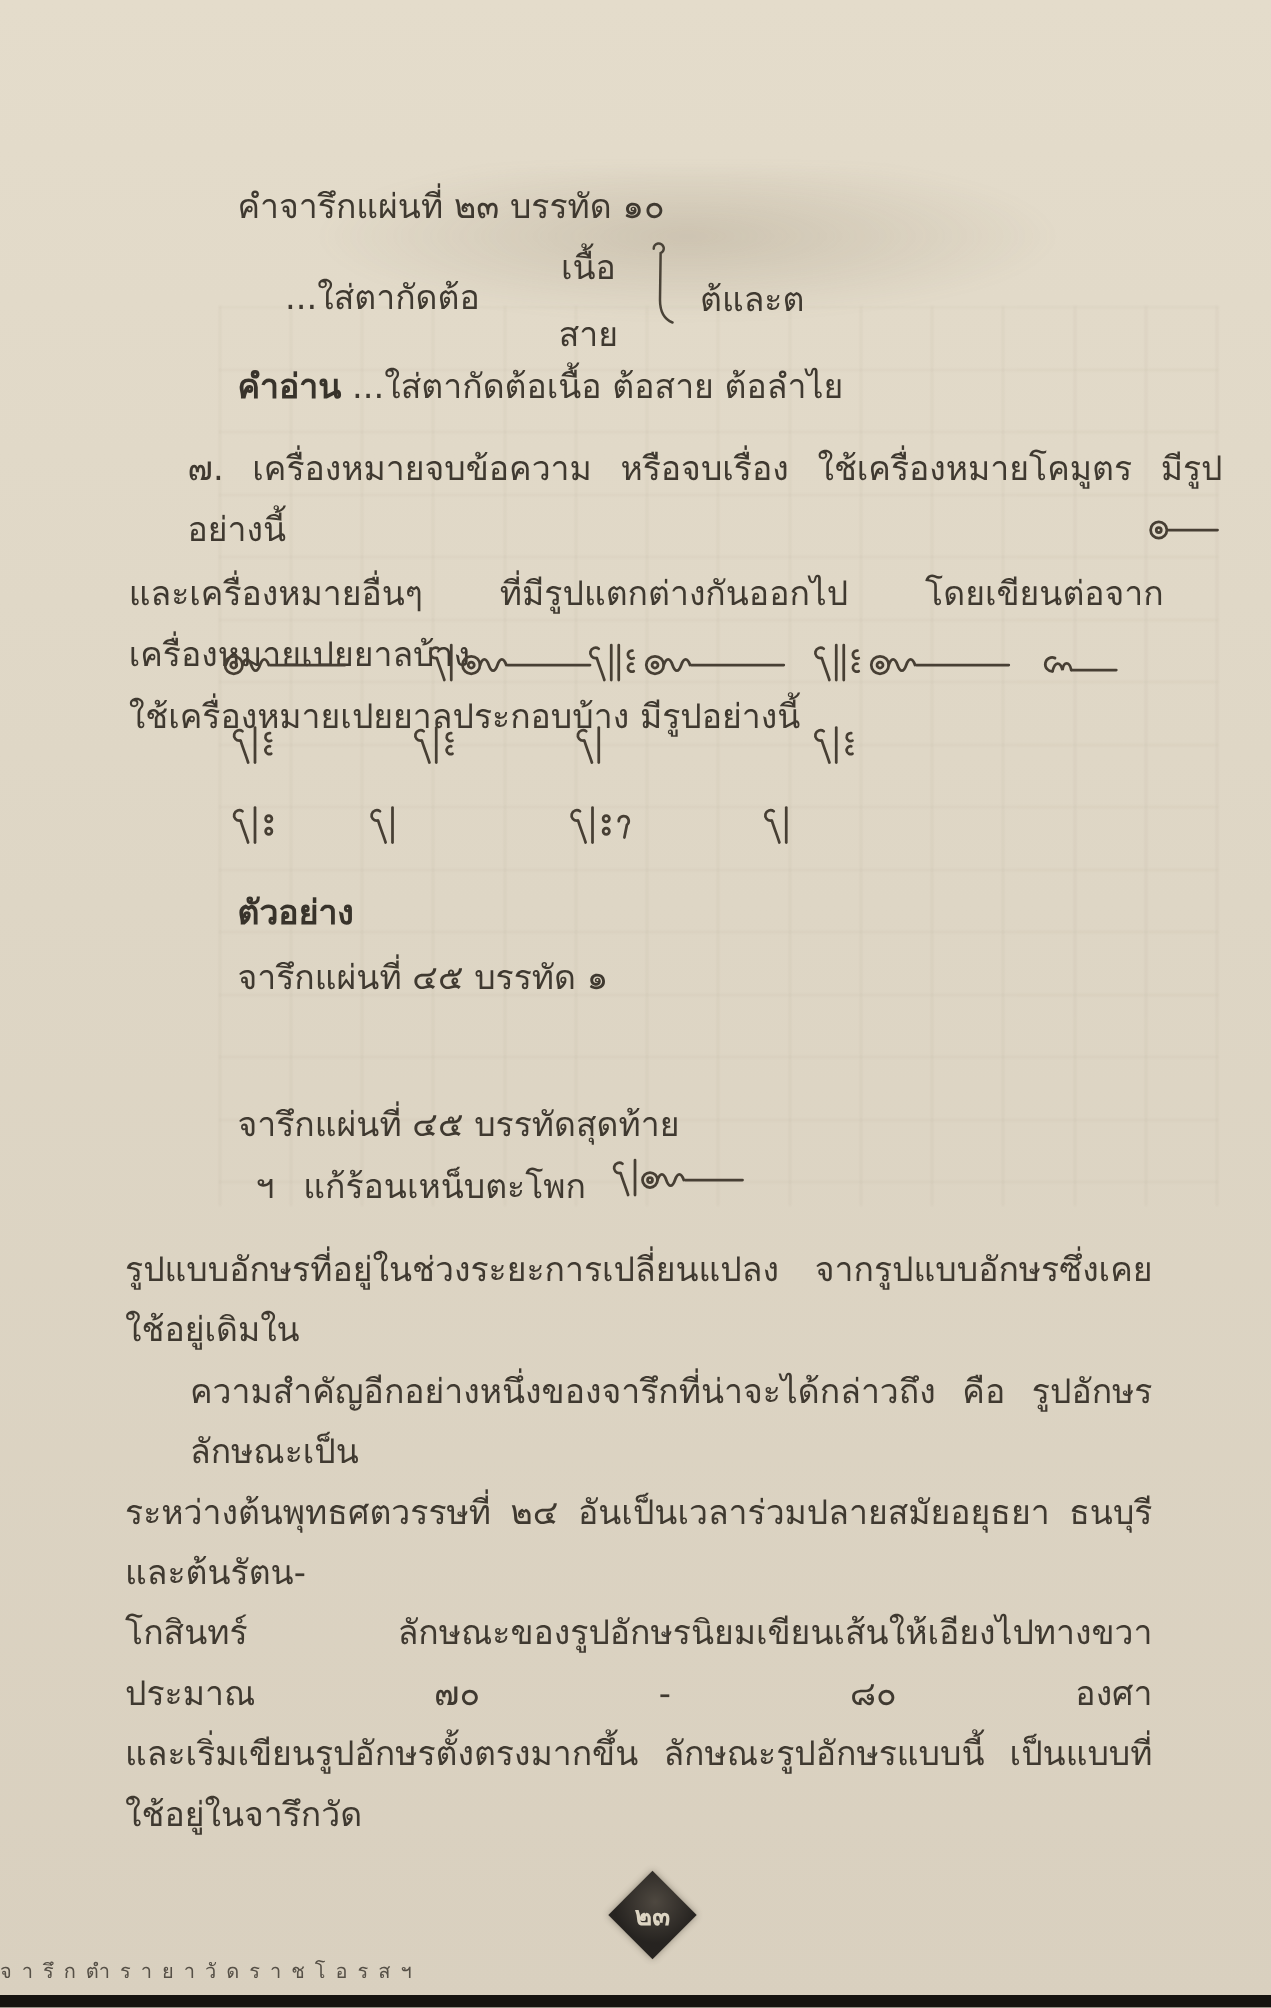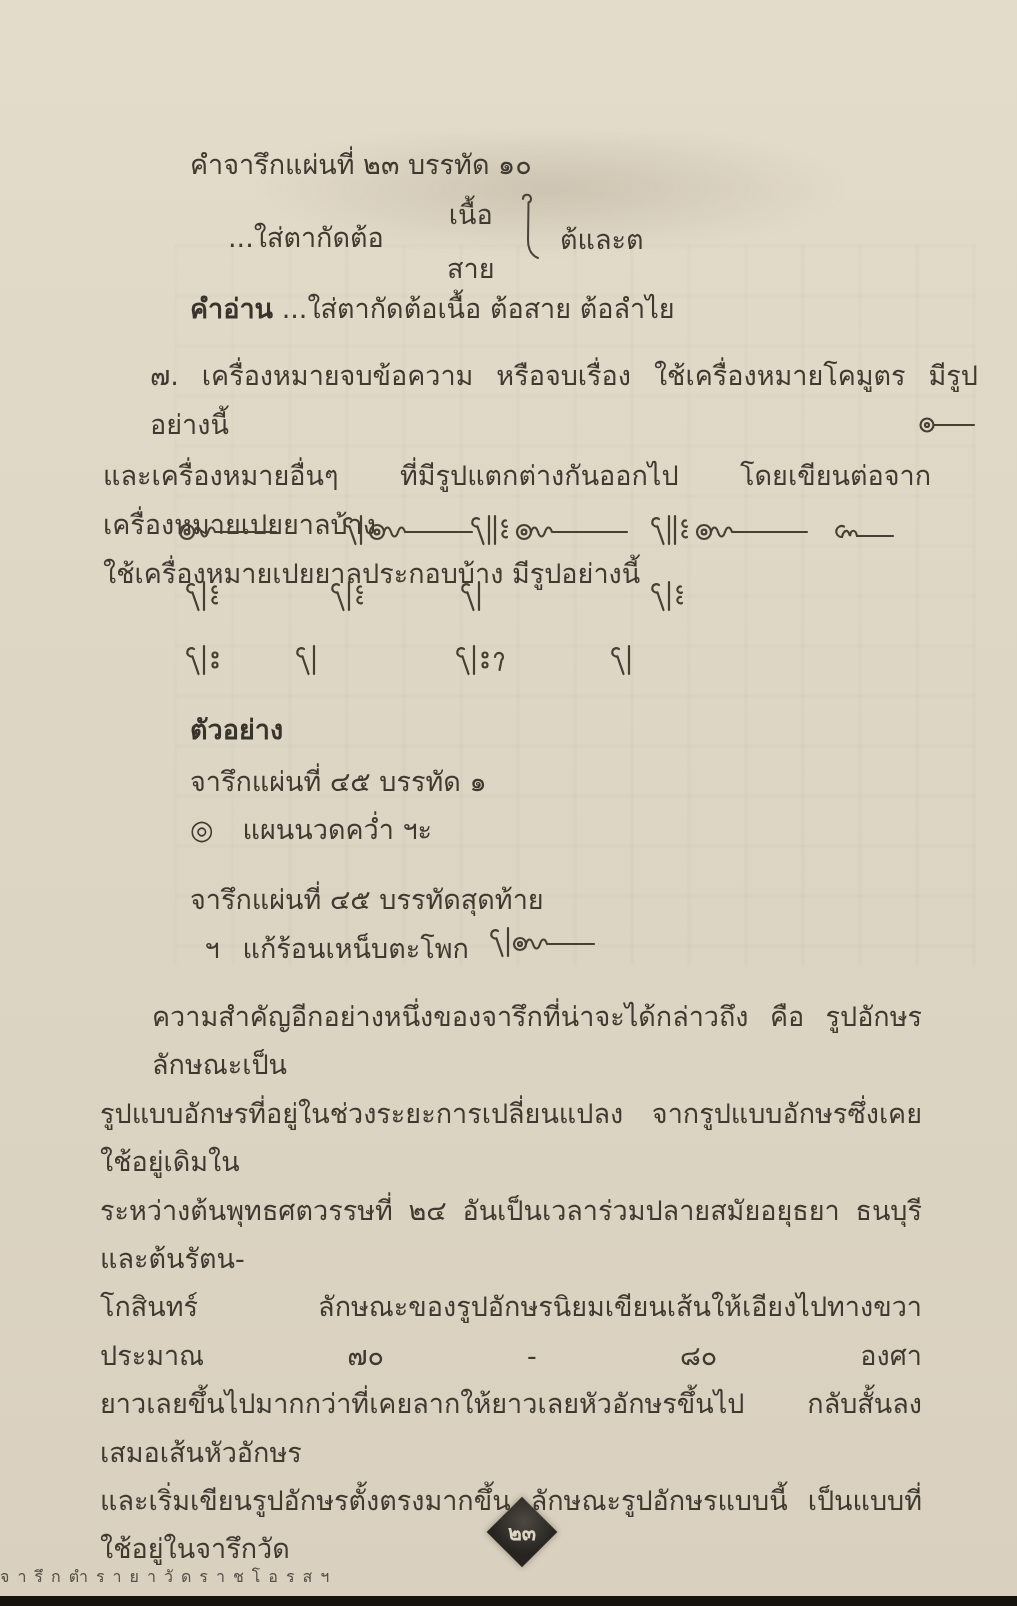--- a/index.html
+++ b/index.html
@@ -195,45 +195,40 @@
         </svg></span>
       <span class="sym"><svg width="26" height="36" viewBox="0 0 26 36" fill="none" stroke="#473f34" stroke-width="2.2" stroke-linecap="round">
           <path d="M11 7 a4.2 4.2 0 1 0 -2 7.5"></path>
           <path d="M9.5 14.5 C11.5 21 14 27 15.5 32"></path>
           <path d="M21 4 V32"></path>
         </svg></span>
     </div>
 
   <div class="t fs b" style="left:190px;top:708px;">ตัวอย่าง</div>
   <div class="t fs" style="left:190px;top:760px;">จารึกแผ่นที่ ๔๕ บรรทัด ๑</div>
-  <div class="t fs" style="left:190px;top:808px;">
-    <span class="marker">◎</span>
-    <span>แผนนวดคว่ำ ฯะ</span>
-  </div>
   <div class="t fs" style="left:190px;top:878px;">จารึกแผ่นที่ ๔๕ บรรทัดสุดท้าย</div>
   <div class="t fs" style="left:190px;top:924px;text-align:center;">
     <span class="marker">ฯ</span>
     <span>แก้ร้อนเหน็บตะโพก</span>
     <span class="sym-inline"><svg width="112" height="36" viewBox="0 0 112 36" fill="none" stroke="#473f34" stroke-width="2.2" stroke-linecap="round">
           <path d="M11 7 a4.2 4.2 0 1 0 -2 7.5"></path>
           <path d="M9.5 14.5 C11.5 21 14 27 15.5 32"></path>
           <path d="M21 4 V32"></path>
           <circle cx="33" cy="20" r="6"></circle>
           <circle cx="33" cy="20" r="2"></circle>
           <path d="M39 20 c2 -6 5 -6 7 0 c2 6 5 6 7 0 c2 -6 5 -6 7 0"></path>
           <path d="M61 20 h46"></path>
         </svg></span>
   </div>
 
   <div class="block bpar">
+      <div class="bline j">รูปแบบอักษรที่อยู่ในช่วงระยะการเปลี่ยนแปลง   จากรูปแบบอักษรซึ่งเคยใช้อยู่เดิมใน</div>
       <div class="bline indent j">ความสำคัญอีกอย่างหนึ่งของจารึกที่น่าจะได้กล่าวถึง  คือ  รูปอักษร  ลักษณะเป็น</div>
-      <div class="bline j">รูปแบบอักษรที่อยู่ในช่วงระยะการเปลี่ยนแปลง   จากรูปแบบอักษรซึ่งเคยใช้อยู่เดิมใน</div>
       <div class="bline j">ระหว่างต้นพุทธศตวรรษที่ ๒๔ อันเป็นเวลาร่วมปลายสมัยอยุธยา ธนบุรี และต้นรัตน-</div>
       <div class="bline j">โกสินทร์  ลักษณะของรูปอักษรนิยมเขียนเส้นให้เอียงไปทางขวา  ประมาณ ๗๐ - ๘๐ องศา</div>
-      <div class="bline j">ยาวเลยขึ้นไปมากกว่าที่เคยลากให้ยาวเลยหัวอักษรขึ้นไป   กลับสั้นลงเสมอเส้นหัวอักษร</div>
       <div class="bline j">และเริ่มเขียนรูปอักษรตั้งตรงมากขึ้น  ลักษณะรูปอักษรแบบนี้  เป็นแบบที่ใช้อยู่ในจารึกวัด</div>
     </div>
 
   <div class="diamond">
     <span class="num">๒๓</span>
   </div>
   <div class="caption">จารึกตำรายาวัดราชโอรสฯ</div>
   <div class="bottom-bar"></div>
 </div>
 

